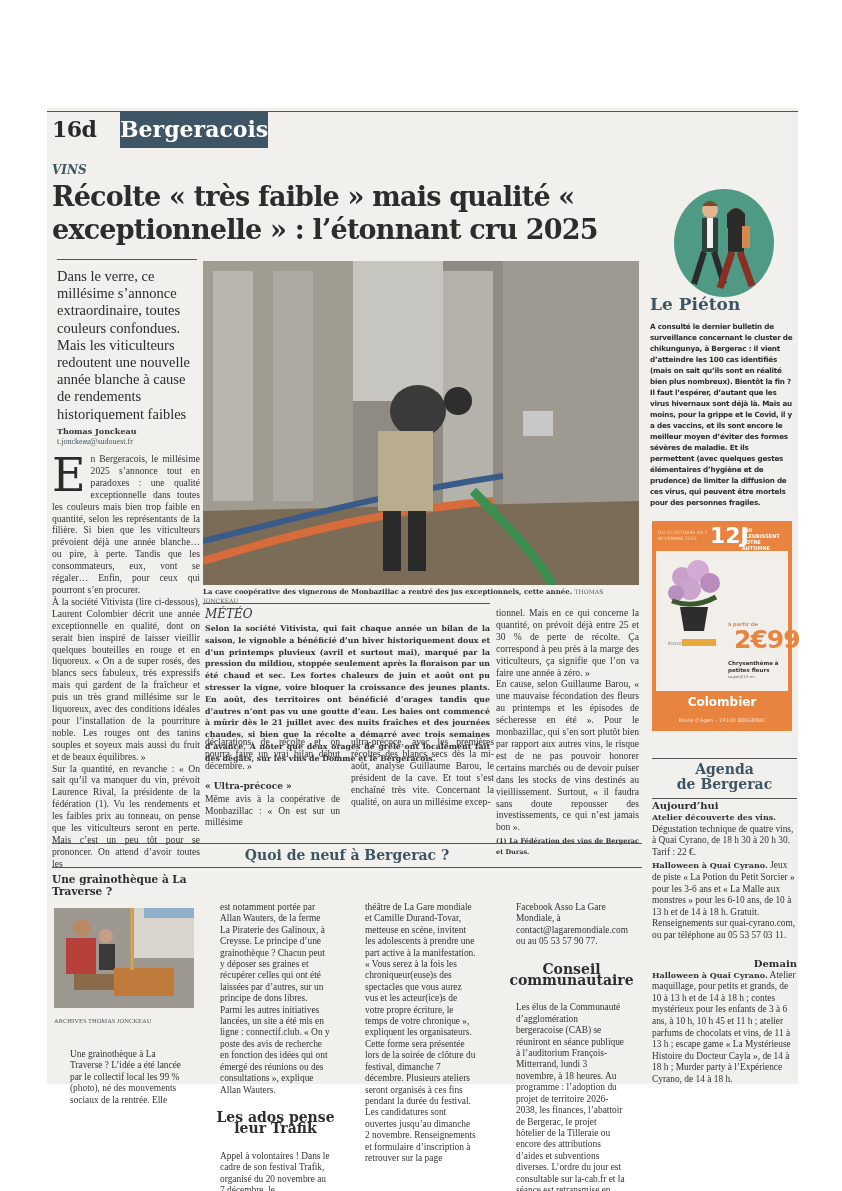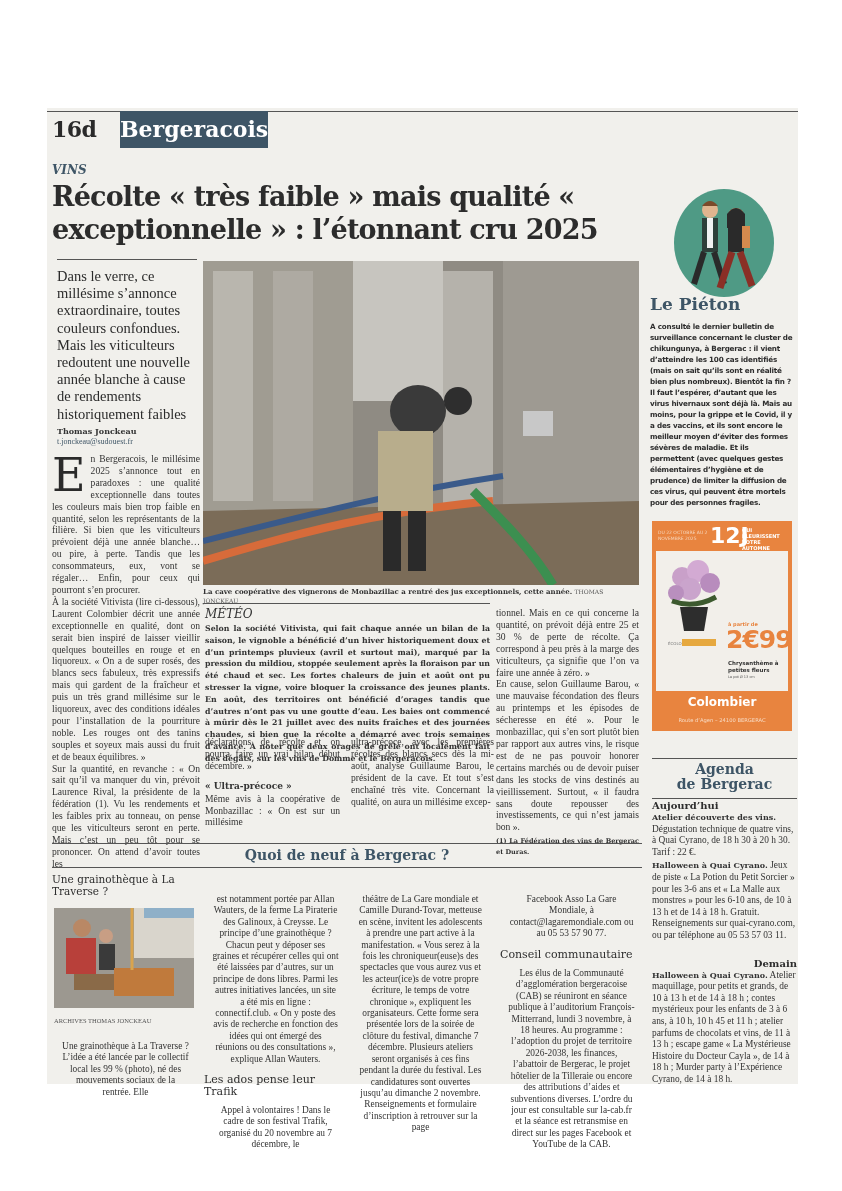--- a/index.html
+++ b/index.html
@@ -33,47 +33,47 @@
   .pieton-title { left: 603px; top: 186px; font-family: "DejaVu Serif", serif; font-weight: 700; font-size: 17px; color: #3e5566; }
   .pieton-text { left: 603px; top: 213px; width: 145px; font-family: "DejaVu Sans", sans-serif; font-weight: 700; font-size: 7.2px; line-height: 11px; color: #2e2e2e; letter-spacing: -0.2px; }
   .ad { left: 605px; top: 413px; width: 140px; height: 210px; background: #e8843f; }
   .ad-top { position: absolute; left: 0; top: 0; width: 140px; height: 30px; background: #e8843f; }
   .ad-dates { position: absolute; left: 6px; top: 9px; font-family: "DejaVu Sans", sans-serif; font-size: 4.5px; color: #f6d7bd; line-height: 6px; }
   .ad-12j { position: absolute; left: 58px; top: 2px; font-family: "DejaVu Sans", sans-serif; font-weight: 700; font-size: 22px; color: #fff; }
   .ad-tag { position: absolute; left: 90px; top: 6px; font-family: "DejaVu Sans", sans-serif; font-weight: 700; font-size: 5px; color: #fff; line-height: 6px; }
   .ad-body { position: absolute; left: 4px; top: 30px; width: 132px; height: 140px; background: #f2efea; }
   .ad-flower { position: absolute; left: 6px; top: 6px; width: 64px; height: 80px; }
   .ad-apartir { position: absolute; left: 72px; top: 70px; font-family: "DejaVu Sans", sans-serif; font-weight: 700; font-size: 5px; color: #e8843f; }
-  .ad-price { position: absolute; left: 70px; top: 74px; font-family: "DejaVu Sans", sans-serif; font-weight: 700; font-size: 25px; color: #e8843f; letter-spacing: -1px; }
+  .ad-price { position: absolute; left: 78px; top: 74px; font-family: "DejaVu Sans", sans-serif; font-weight: 700; font-size: 25px; color: #e8843f; letter-spacing: -1px; }
   .ad-label { position: absolute; left: 12px; top: 90px; font-family: "DejaVu Sans", sans-serif; font-size: 4px; color: #777; }
   .ad-label-box { position: absolute; left: 26px; top: 88px; width: 34px; height: 7px; background: #e6a83f; }
   .ad-product { position: absolute; left: 72px; top: 109px; font-family: "DejaVu Sans", sans-serif; font-weight: 700; font-size: 5.5px; color: #333; line-height: 7px; }
   .ad-size { position: absolute; left: 72px; top: 124px; font-family: "DejaVu Sans", sans-serif; font-size: 3.5px; color: #555; }
   .ad-brand { position: absolute; left: 0; top: 174px; width: 140px; text-align: center; font-family: "DejaVu Sans", sans-serif; font-weight: 700; font-size: 12px; color: #fff; }
   .ad-addr { position: absolute; left: 0; top: 196px; width: 140px; text-align: center; font-family: "DejaVu Sans", sans-serif; font-size: 5.2px; color: #f8dcc5; }
   .agenda-rule { left: 605px; top: 650px; width: 145px; height: 1px; background: #555; }
   .agenda-title { left: 605px; top: 654px; width: 145px; text-align: center; font-family: "DejaVu Serif", serif; font-weight: 700; font-size: 14px; line-height: 15px; color: #3e5566; }
   .agenda-rule2 { left: 605px; top: 690px; width: 145px; height: 1px; background: #555; }
   .agenda { left: 605px; top: 692px; width: 145px; font-family: "Liberation Serif", serif; font-size: 9.4px; line-height: 11.6px; color: #333; }
   .agenda h4 { margin: 0; font-family: "DejaVu Serif", serif; font-weight: 700; font-size: 10px; line-height: 12px; color: #2e2e2e; }
   .agenda b { font-family: "DejaVu Serif", serif; font-size: 8px; }
   .agenda p { margin: 0 0 2px 0; }
   .quoi-rule { left: 5px; top: 735px; width: 590px; height: 1px; background: #555; }
   .quoi-title { left: 5px; top: 739px; width: 590px; text-align: center; font-family: "DejaVu Serif", serif; font-weight: 700; font-size: 14px; color: #3e5566; }
   .quoi-rule2 { left: 5px; top: 759px; width: 590px; height: 1px; background: #555; }
-  .grain-title { left: 5px; top: 766px; width: 150px; font-family: "DejaVu Serif", serif; font-weight: 400; font-size: 10.5px; line-height: 11.5px; color: #2e2e2e; }
+  .grain-title { left: 5px; top: 766px; width: 150px; font-family: "DejaVu Serif", serif; font-weight: 700; font-size: 10.5px; line-height: 11.5px; color: #2e2e2e; }
   .grain-photo { left: 7px; top: 800px; width: 140px; height: 100px; background: linear-gradient(135deg, #8c8a86 0%, #c9c3b6 40%, #b7704b 60%, #d7a669 80%, #aaa49a 100%); }
   .grain-credit { left: 7px; top: 909px; font-family: "Liberation Serif", serif; font-size: 6.5px; color: #555; }
   .bot { font-family: "Liberation Serif", serif; font-size: 9.4px; line-height: 11.4px; color: #333; }
   .bot1 { left: 7px; top: 925px; width: 143px; }
   .bot2 { left: 157px; top: 778px; width: 143px; }
   .bot3 { left: 302px; top: 778px; width: 143px; }
   .bot4 { left: 453px; top: 778px; width: 143px; }
-  .bot-subhead { font-family: "DejaVu Serif", serif; font-weight: 400; font-size: 11px; color: #2e2e2e; margin-top: 9px; }
-  .bot p { margin: 8px; text-align: center; }
+  .bot-subhead { font-family: "DejaVu Serif", serif; font-weight: 700; font-size: 14px; color: #2e2e2e; margin-top: 9px; text-align: center; }
+  .bot p { margin: 16px; }
 </style>
 </head>
 <body>
 
 <div class="page">
   <div class="topline"></div>
   <div class="abs pagenum">16d</div>
   <div class="abs section-box">Bergeracois</div>
 
   <div class="abs kicker">VINS</div>

